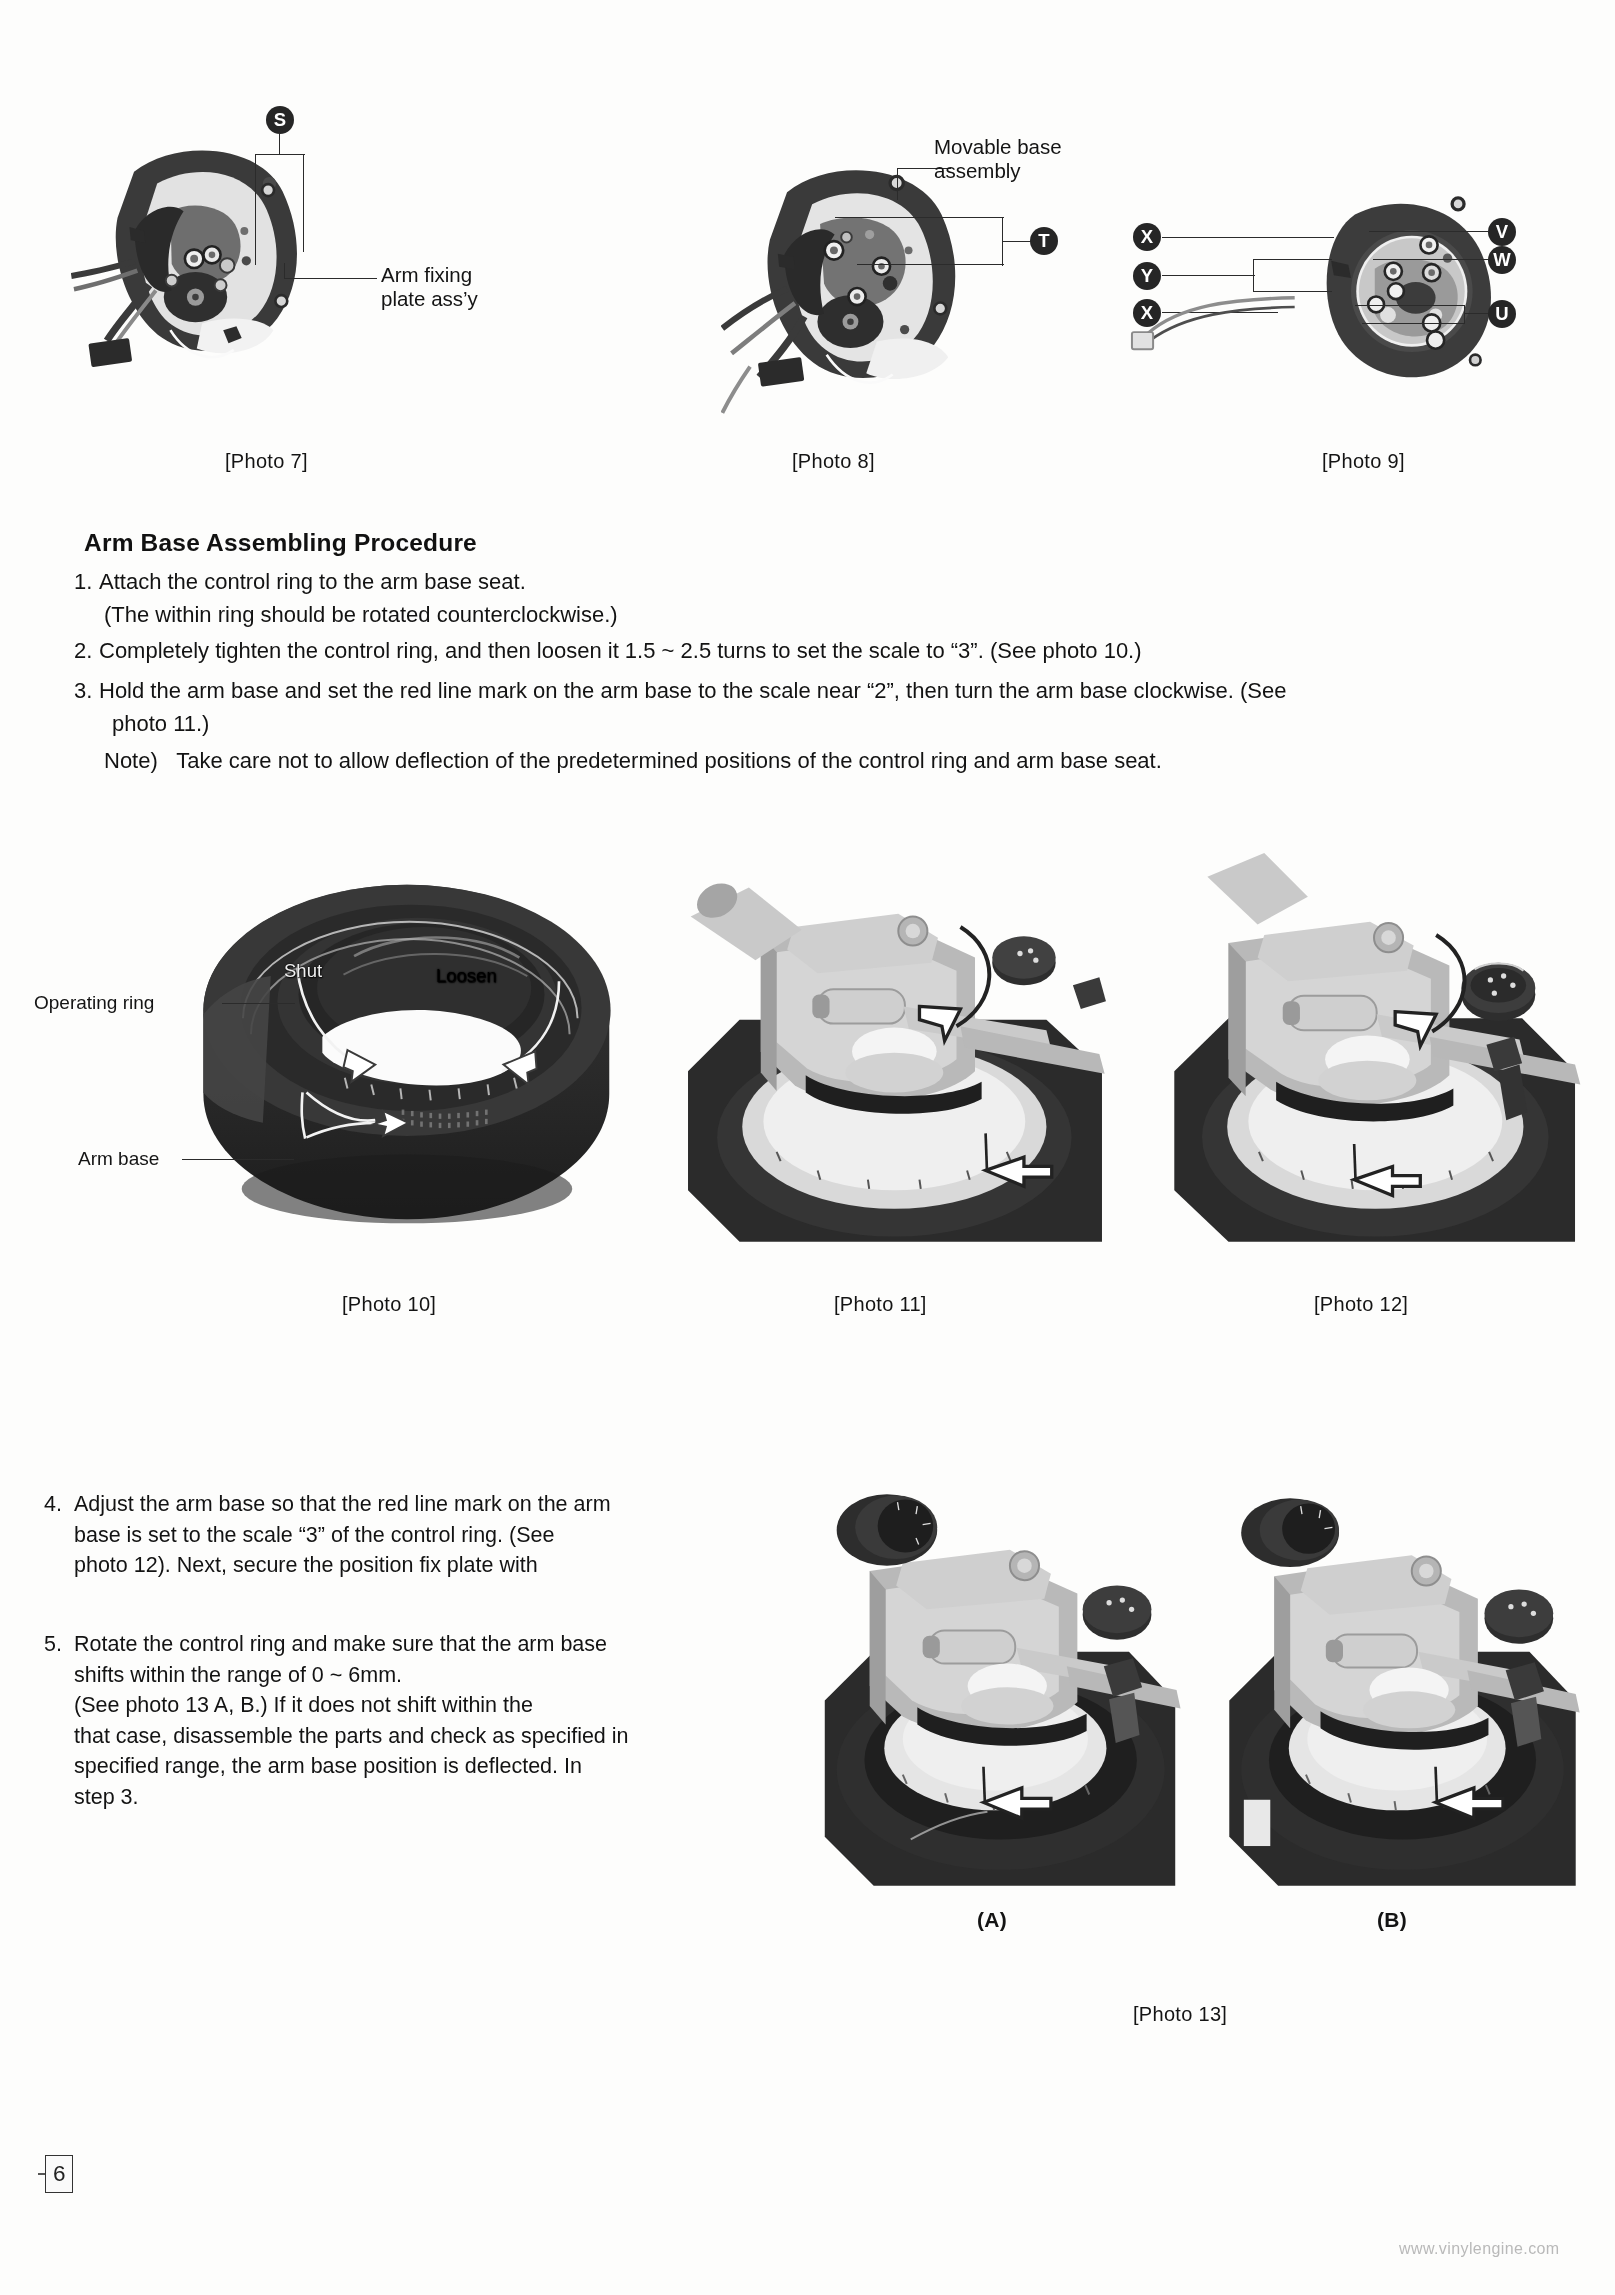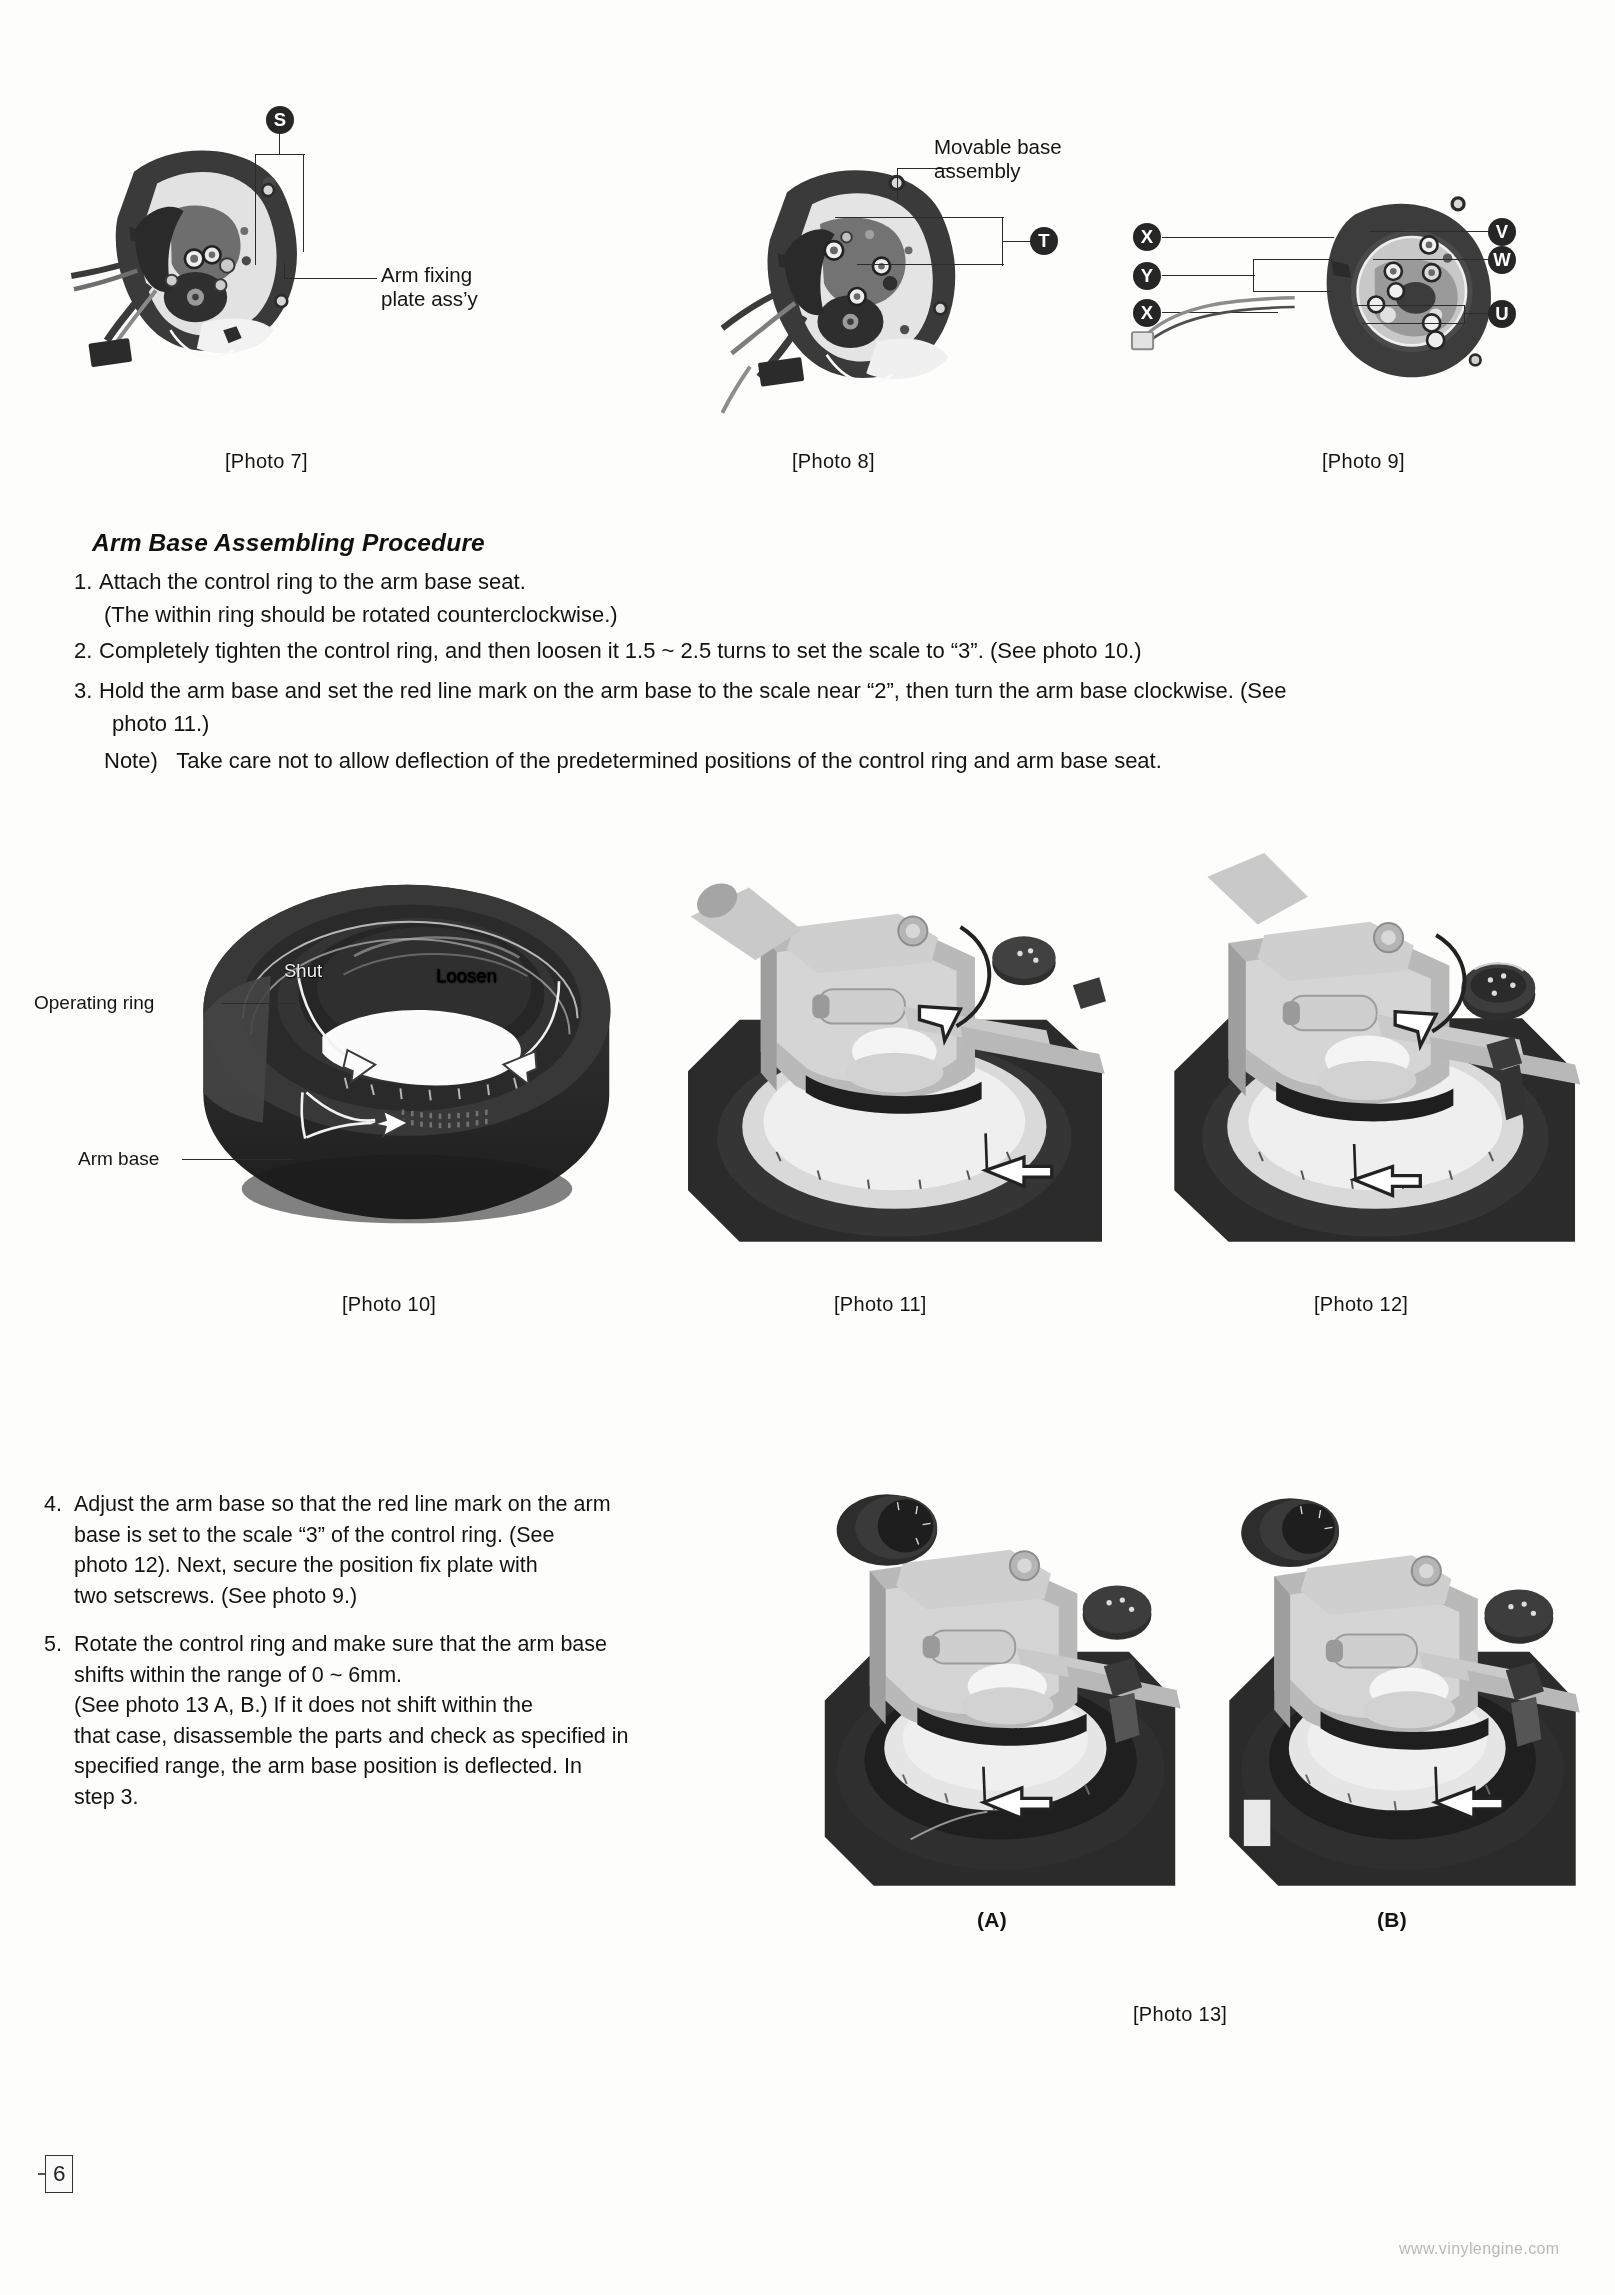--- a/index.html
+++ b/index.html
@@ -286,21 +286,21 @@
   </div>
   <div class="lead" style="left:1355px; top:305px; width:109px;"></div>
   <div class="lead" style="left:1362px; top:323px; width:102px;"></div>
   <div class="leadv" style="left:1464px; top:305px; height:18.5px;"></div>
   <div class="lead" style="left:1464px; top:313px; width:24px;"></div>
   <div class="badge" style="left:1488px; top:300px; width:28px; height:28px; line-height:28px; font-size:18.5px;">
     <span>U</span>
   </div>
   <div class="cap" style="left:1322px; top:450px;">[Photo 9]</div>
 
-  <div class="heading" style="left:92px; top:529px;font-style:italic;">Arm Base Assembling Procedure</div>
+  <div class="heading" style="left:84px; top:529px;">Arm Base Assembling Procedure</div>
 
   <div class="step" style="left:74px; top:567px;">
     <span class="num">1.</span><span>Attach the control ring to the arm base seat.</span>
   </div>
   <div class="step" style="left:104px; top:600px;">
     <span>(The within ring should be rotated counterclockwise.)</span>
   </div>
 
   <div class="step" style="left:74px; top:636px;">
     <span class="num">2.</span><span>Completely tighten the control ring, and then loosen it 1.5 ~ 2.5 turns to set the scale to “3”.  (See photo 10.)</span>
@@ -510,21 +510,20 @@
     </svg>
   </div>
   <div class="cap" style="left:1314px; top:1293px;">[Photo 12]</div>
 
   <div class="para-narrow" style="left:44px; top:1489px;">
     <span class="ln">
       <span style="display:inline-block; width:30px;">4.</span><span>Adjust the arm base so that the red line mark on the arm</span>
     </span>
     <span class="ln" style="padding-left:30px;">base is set to the scale “3” of the control ring.  (See</span>
     <span class="ln" style="padding-left:30px;">photo 12).  Next, secure the position fix plate with</span>
-    <span class="ln" style="padding-left:30px;">two setscrews.  (See photo 9.)</span>
   </div>
 
   <div class="para-narrow" style="left:44px; top:1629px;">
     <span class="ln">
       <span style="display:inline-block; width:30px;">5.</span><span>Rotate the control ring and make sure that the arm base</span>
     </span>
     <span class="ln" style="padding-left:30px;">shifts within the range of 0 ~ 6mm.</span>
     <span class="ln" style="padding-left:30px;">(See  photo 13 A, B.)   If  it  does  not  shift  within  the</span>
     <span class="ln" style="padding-left:30px;">that case, disassemble the parts and check as specified in</span>
     <span class="ln" style="padding-left:30px;">specified  range,  the  arm  base  position  is  deflected.   In</span>

